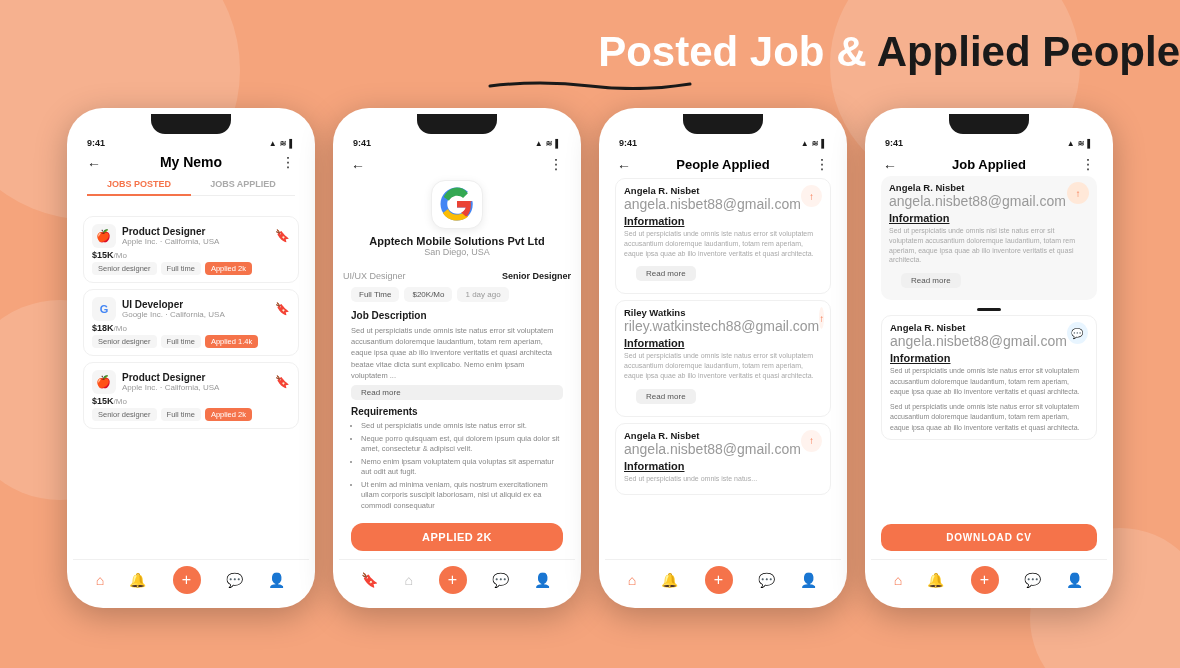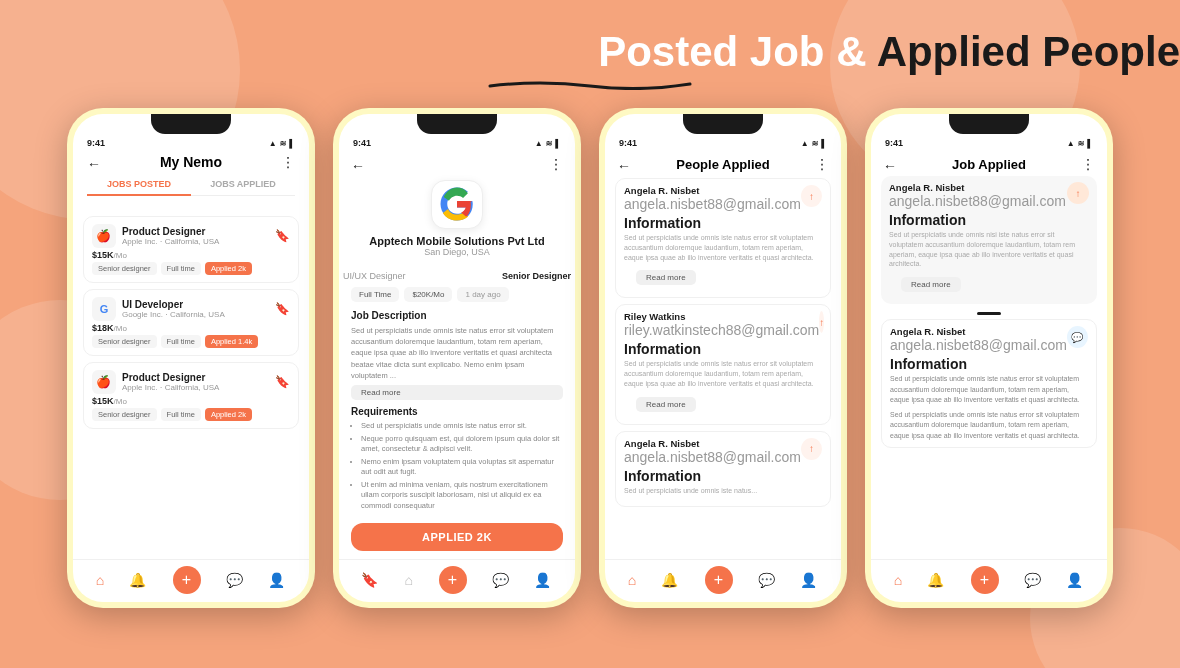--- a/index.html
+++ b/index.html
@@ -50,21 +50,21 @@
       gap: 18px;
       padding: 0 30px;
       position: relative;
       z-index: 10;
     }
 
     
     .phone {
       width: 248px;
       height: 500px;
-      background: #fef9c3;
+      background: #ffffff;
       border-radius: 36px;
       padding: 6px;
       position: relative;
       box-shadow: 0 8px 32px rgba(0,0,0,0.25);
     }
     .phone-inner {
       width: 100%;
       height: 100%;
       background: #fff;
       border-radius: 30px;
@@ -392,24 +392,25 @@
       height: 22px;
       background: #fff3ee;
       border-radius: 50%;
       display: flex;
       align-items: center;
       justify-content: center;
       font-size: 10px;
       color: #F5734A;
     }
     .info-label {
-      font-size: 14px;
+      font-size: 11px;
       font-weight: 700;
       color: #1a1a1a;
       margin-bottom: 2px;
+      text-decoration: underline;
     }
     .info-text {
       font-size: 7px;
       color: #aaa;
       line-height: 1.4;
       margin-bottom: 4px;
     }
 
     
     .job-applied-header {
@@ -735,20 +736,21 @@
               <div class="applicant-email">angela.nisbet88@gmail.com</div>
             </div>
             <div class="upload-icon" style="background:#e8f5ff;color:#4A90D9;">💬</div>
           </div>
           <div class="info-label">Information</div>
           <div class="info-text-dark">Sed ut perspiciatis unde omnis iste natus error sit voluptatem accusantium doloremque laudantium, totam rem aperiam, eaque ipsa quae ab illo inventore veritatis et quasi architecta.</div>
           <div class="info-text-dark" style="margin-top:4px;">Sed ut perspiciatis unde omnis iste natus error sit voluptatem accusantium doloremque laudantium, totam rem aperiam, eaque ipsa quae ab illo inventore veritatis et quasi architecta.</div>
         </div>
         <div style="flex:1;"></div>
 
+        <div class="download-cv-btn">DOWNLOAD CV</div>
         <div class="bottom-nav">
           <span class="nav-icon active-nav">⌂</span>
           <span class="nav-icon">🔔</span>
           <div class="nav-add-btn">+</div>
           <span class="nav-icon">💬</span>
           <span class="nav-icon">👤</span>
         </div>
       </div>
     </div>
   </div>

